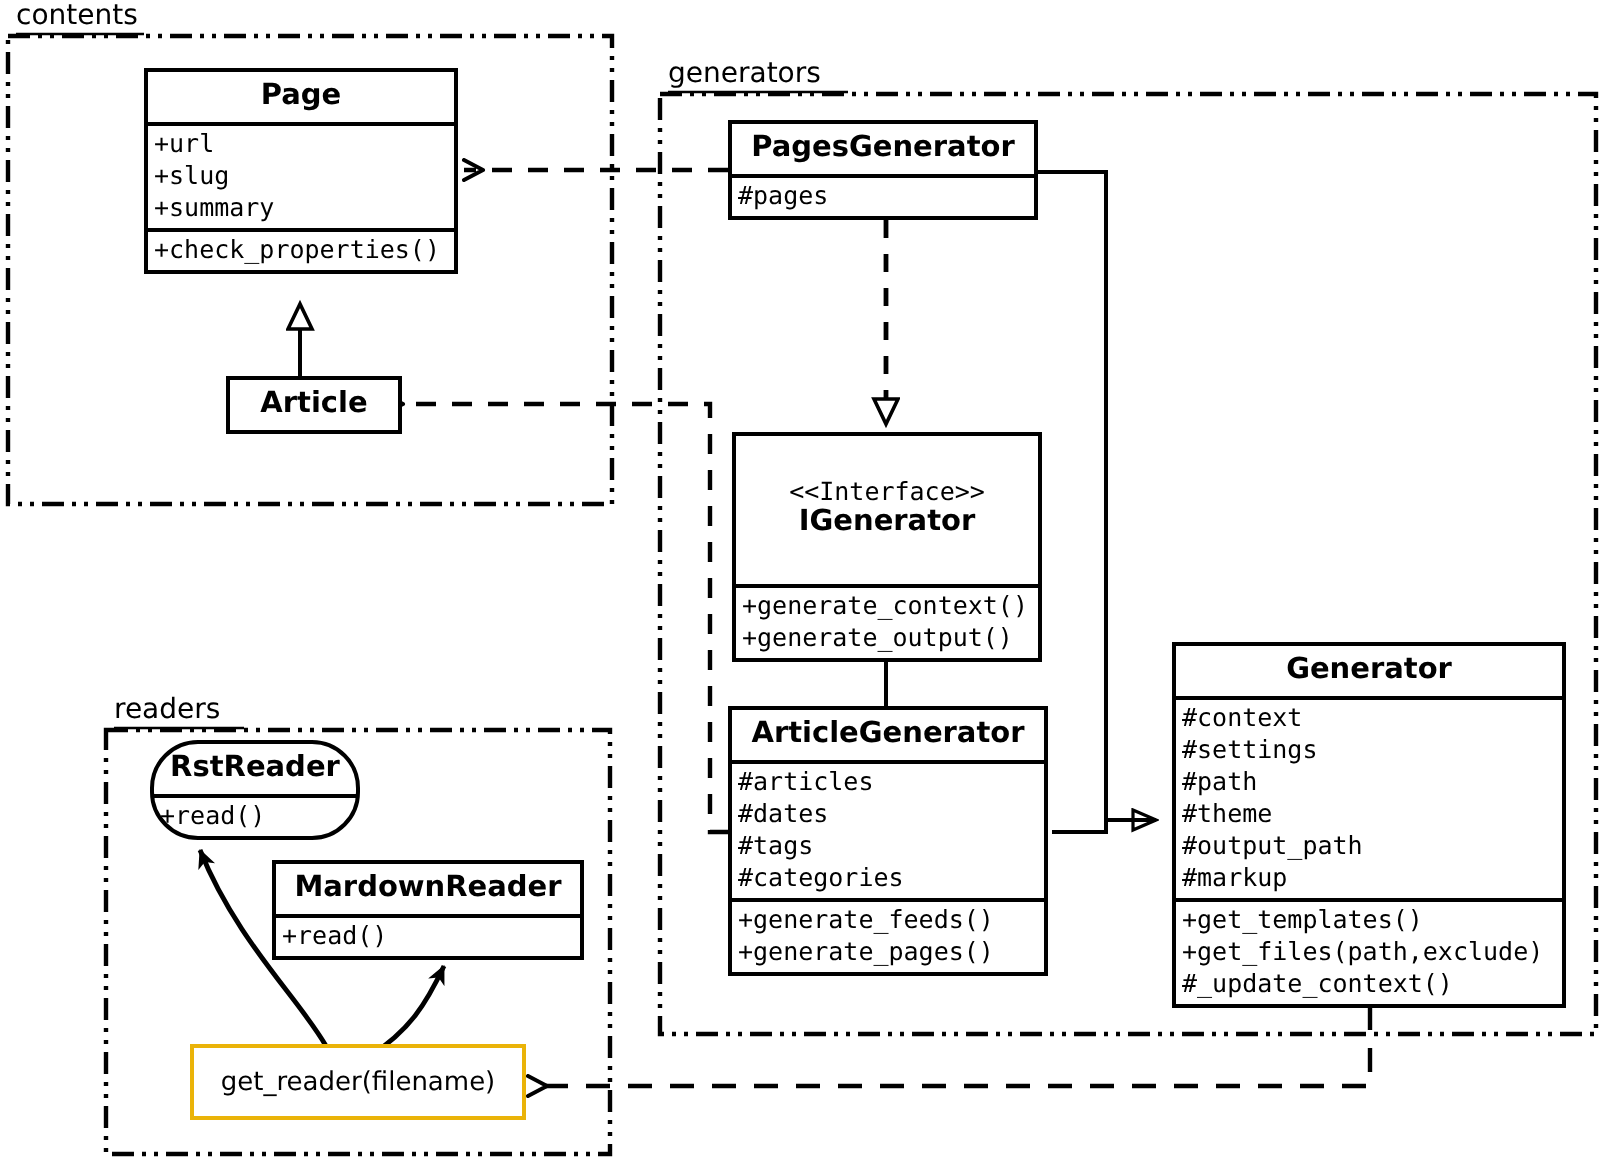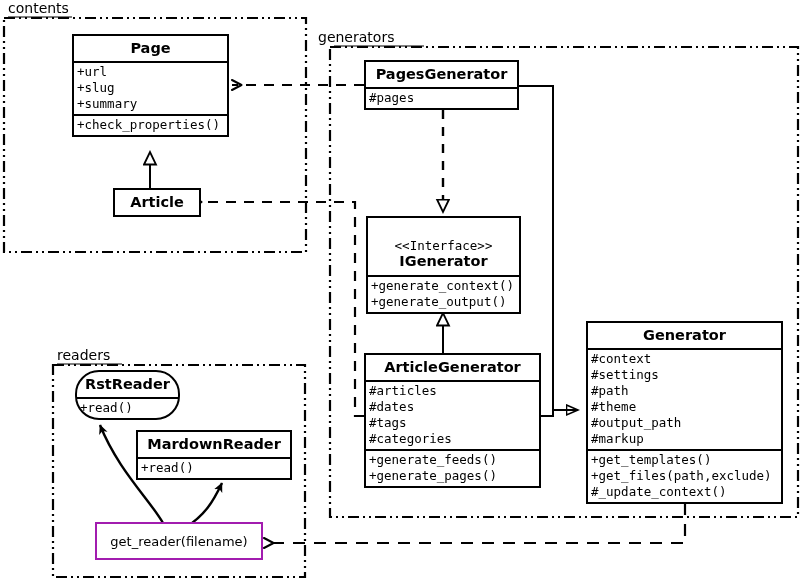--- a/index.html
+++ b/index.html
@@ -57,38 +57,38 @@
     font-family:"DejaVu Sans Mono", monospace;
     font-size:12.5px;
     color:#000;
     padding:1px 1px 2px 3px;
     line-height:16px;
   }
   .cls .compartment div{white-space:nowrap;}
   .plainbox{
     position:absolute;
     box-sizing:border-box;
-    border:2px solid #a21caf;
+    border:2px solid #eab308;
     background:#fff;
     z-index:5;
     display:flex;align-items:center;justify-content:center;
     font-family:"DejaVu Sans", sans-serif;
     font-size:13px;color:#000;
   }
 </style>
 </head>
 <body>
 
 <div id="canvas">
 
   <div class="pkg" style="left:4px;top:18px;width:302px;height:234px;"></div>
   <div class="pkg-label" style="left:8px;top:1px;">contents</div>
 
   <div class="pkg" style="left:330px;top:47px;width:468px;height:470px;"></div>
-  <div class="pkg-label" style="left:318px;top:30px;">generators</div>
+  <div class="pkg-label" style="left:334px;top:30px;">generators</div>
 
   <div class="pkg" style="left:53px;top:365px;width:252px;height:212px;"></div>
   <div class="pkg-label" style="left:57px;top:348px;">readers</div>
 
   <svg class="layer" viewBox="0 0 803 579" xmlns="http://www.w3.org/2000/svg">
     <defs>
       <marker id="hollowTri" markerWidth="14" markerHeight="14" refX="12.5" refY="6" orient="auto" markerUnits="userSpaceOnUse">
         <path d="M1,1 L12.5,6 L1,11 z" fill="#ffffff" stroke="#000" stroke-width="1.6"></path>
       </marker>
       <marker id="hollowTriUp" markerWidth="16" markerHeight="16" refX="13.5" refY="7" orient="auto" markerUnits="userSpaceOnUse">
@@ -149,28 +149,28 @@
 
   <div class="cls" style="left:364px;top:60px;width:155px;">
     <div class="name">PagesGenerator</div>
     <div class="compartment sep">
       <div>#pages</div>
     </div>
   </div>
 
   <div class="cls" style="left:366px;top:216px;width:155px;">
     <div class="stereo">&lt;&lt;Interface&gt;&gt;</div>
-    <div class="name" style="padding-top:0;padding-bottom:5px;">IGenerator</div>
+    <div class="name" style="padding-top:0;padding-bottom:22px;">IGenerator</div>
     <div class="compartment sep">
       <div>+generate_context()</div>
       <div>+generate_output()</div>
     </div>
   </div>
 
-  <div class="cls" style="left:364px;top:353px;width:177px;">
+  <div class="cls" style="left:364px;top:353px;width:160px;">
     <div class="name">ArticleGenerator</div>
     <div class="compartment sep">
       <div>#articles</div>
       <div>#dates</div>
       <div>#tags</div>
       <div>#categories</div>
     </div>
     <div class="compartment sep">
       <div>+generate_feeds()</div>
       <div>+generate_pages()</div>

